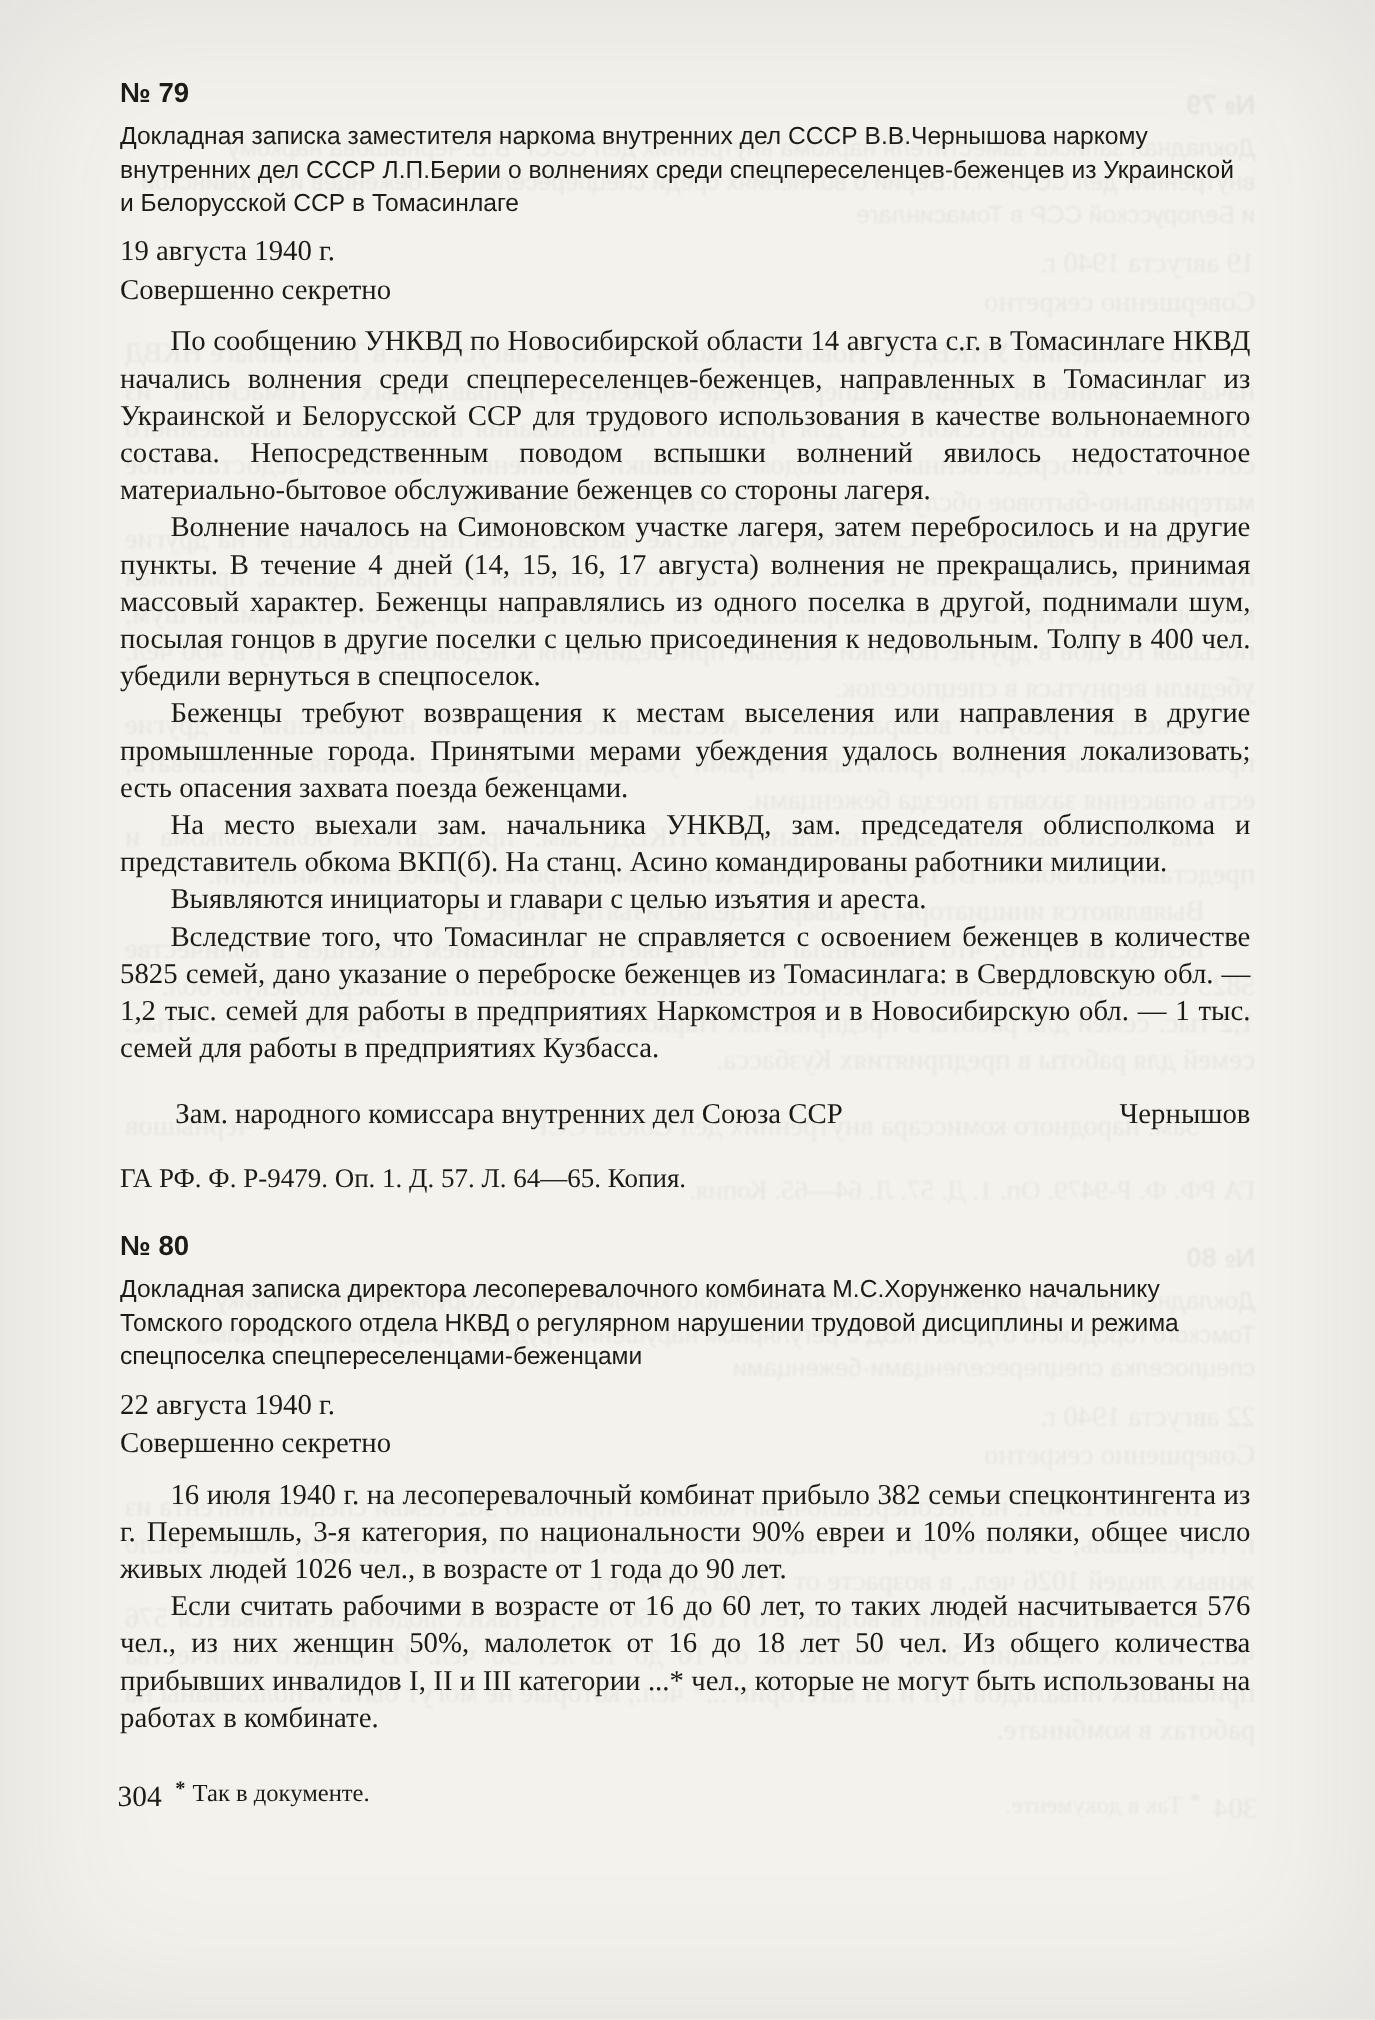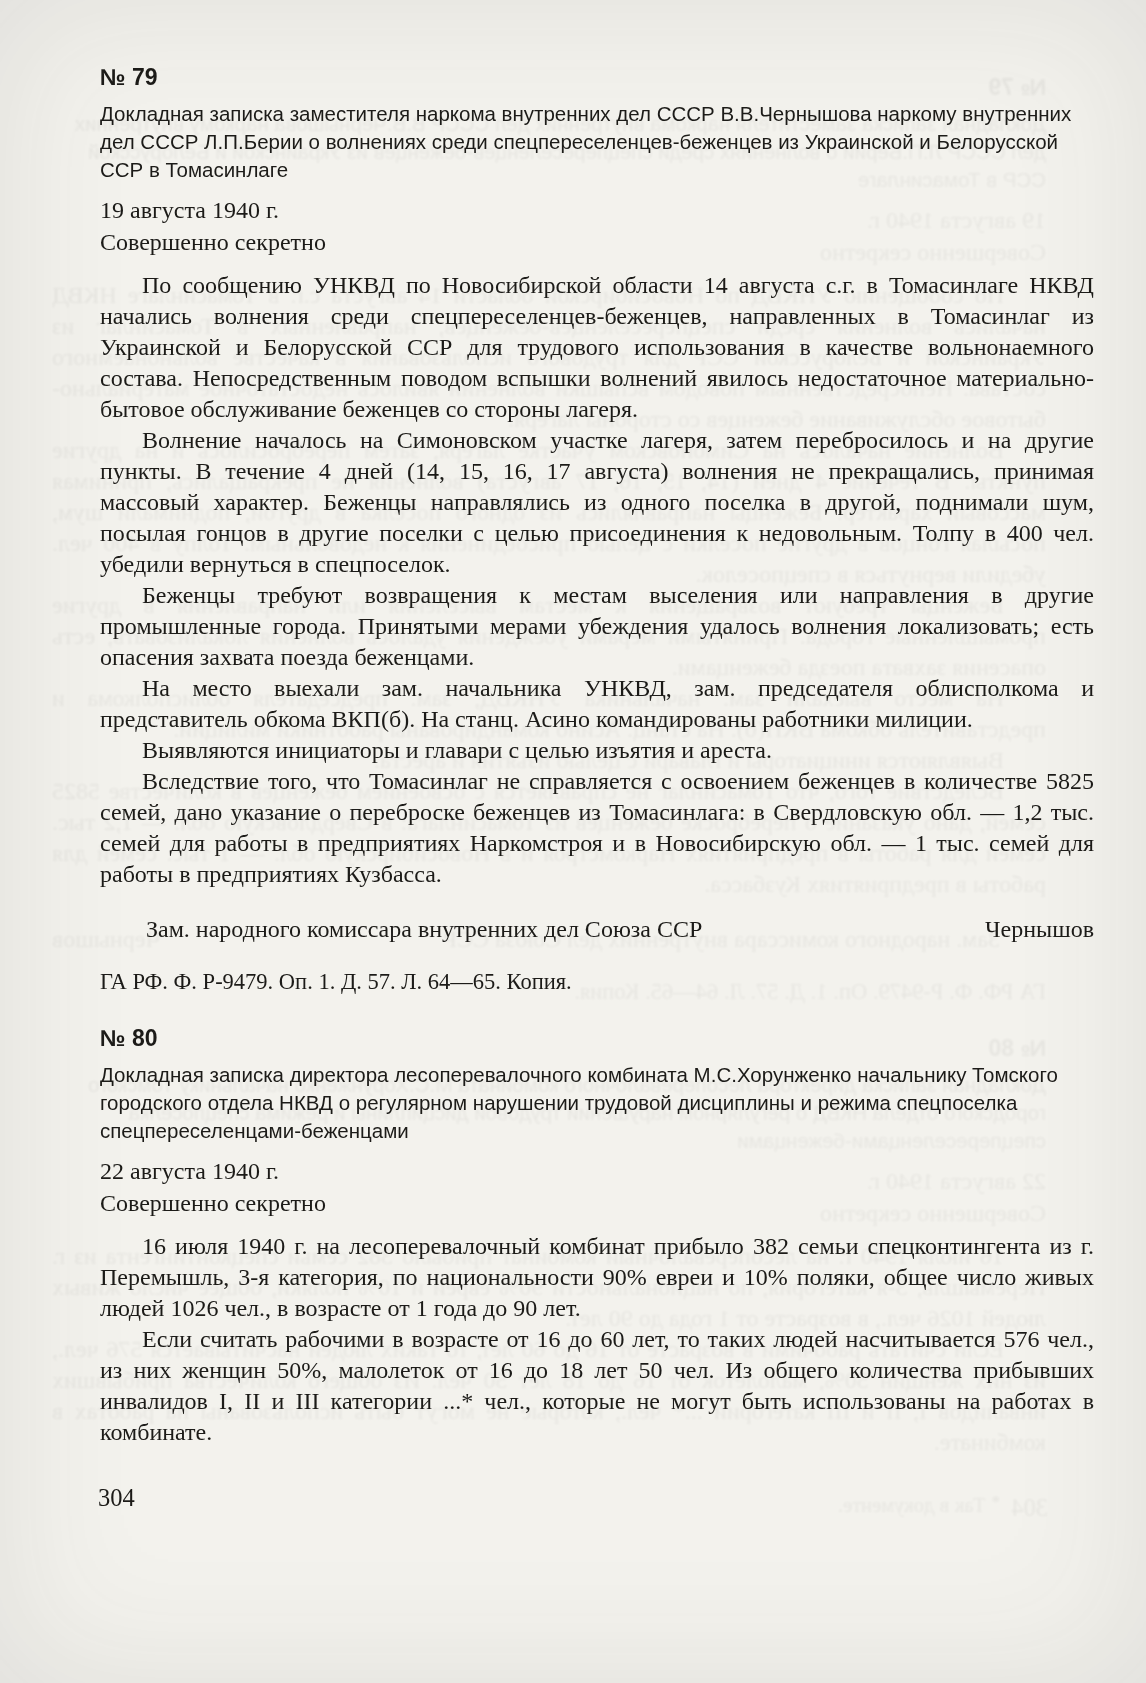--- a/index.html
+++ b/index.html
@@ -15,21 +15,21 @@
   body::after{
     content:"";
     position:absolute; inset:0;
     box-shadow: inset 0 0 140px rgba(60,60,55,0.10);
     pointer-events:none;
   }
   .page {
     position: absolute;
     inset: 0;
     box-sizing: border-box;
-    padding: 62px 52px 0 100px;
+    padding: 62px 104px 0 100px;
     z-index: 1;
   }
   
   .bleed {
     z-index: 0;
     transform: scaleX(-1) translateY(10px);
     opacity: 0.055;
     filter: blur(0.8px);
     pointer-events: none;
     user-select: none;
@@ -161,17 +161,20 @@
 
   <section class="doc">
     <h2 class="doc-number">№ 80</h2>
     <h3 class="doc-title">Докладная записка директора лесоперевалочного комбината М.С.Хорунженко начальнику Томского городского отдела НКВД о регулярном нарушении трудовой дисциплины и режима спецпоселка спецпереселенцами-беженцами</h3>
     <div class="meta">
       <div>22 августа 1940 г.</div>
       <div>Совершенно секретно</div>
     </div>
     <p class="body-para">16 июля 1940 г. на лесоперевалочный комбинат прибыло 382 семьи спецконтингента из г. Перемышль, 3-я категория, по национальности 90% евреи и 10% поляки, общее число живых людей 1026 чел., в возрасте от 1 года до 90 лет.</p>
     <p class="body-para">Если считать рабочими в возрасте от 16 до 60 лет, то таких людей насчитывается 576 чел., из них женщин 50%, малолеток от 16 до 18 лет 50 чел. Из общего количества прибывших инвалидов I, II и III категории ...* чел., которые не могут быть использованы на работах в комбинате.</p>
+    <div class="footnote">
+      <span class="fn-star">*</span><span>Так в документе.</span>
+    </div>
   </section>
 
   <div class="page-number">304</div>
 
 </div>
 
 </body></html>

